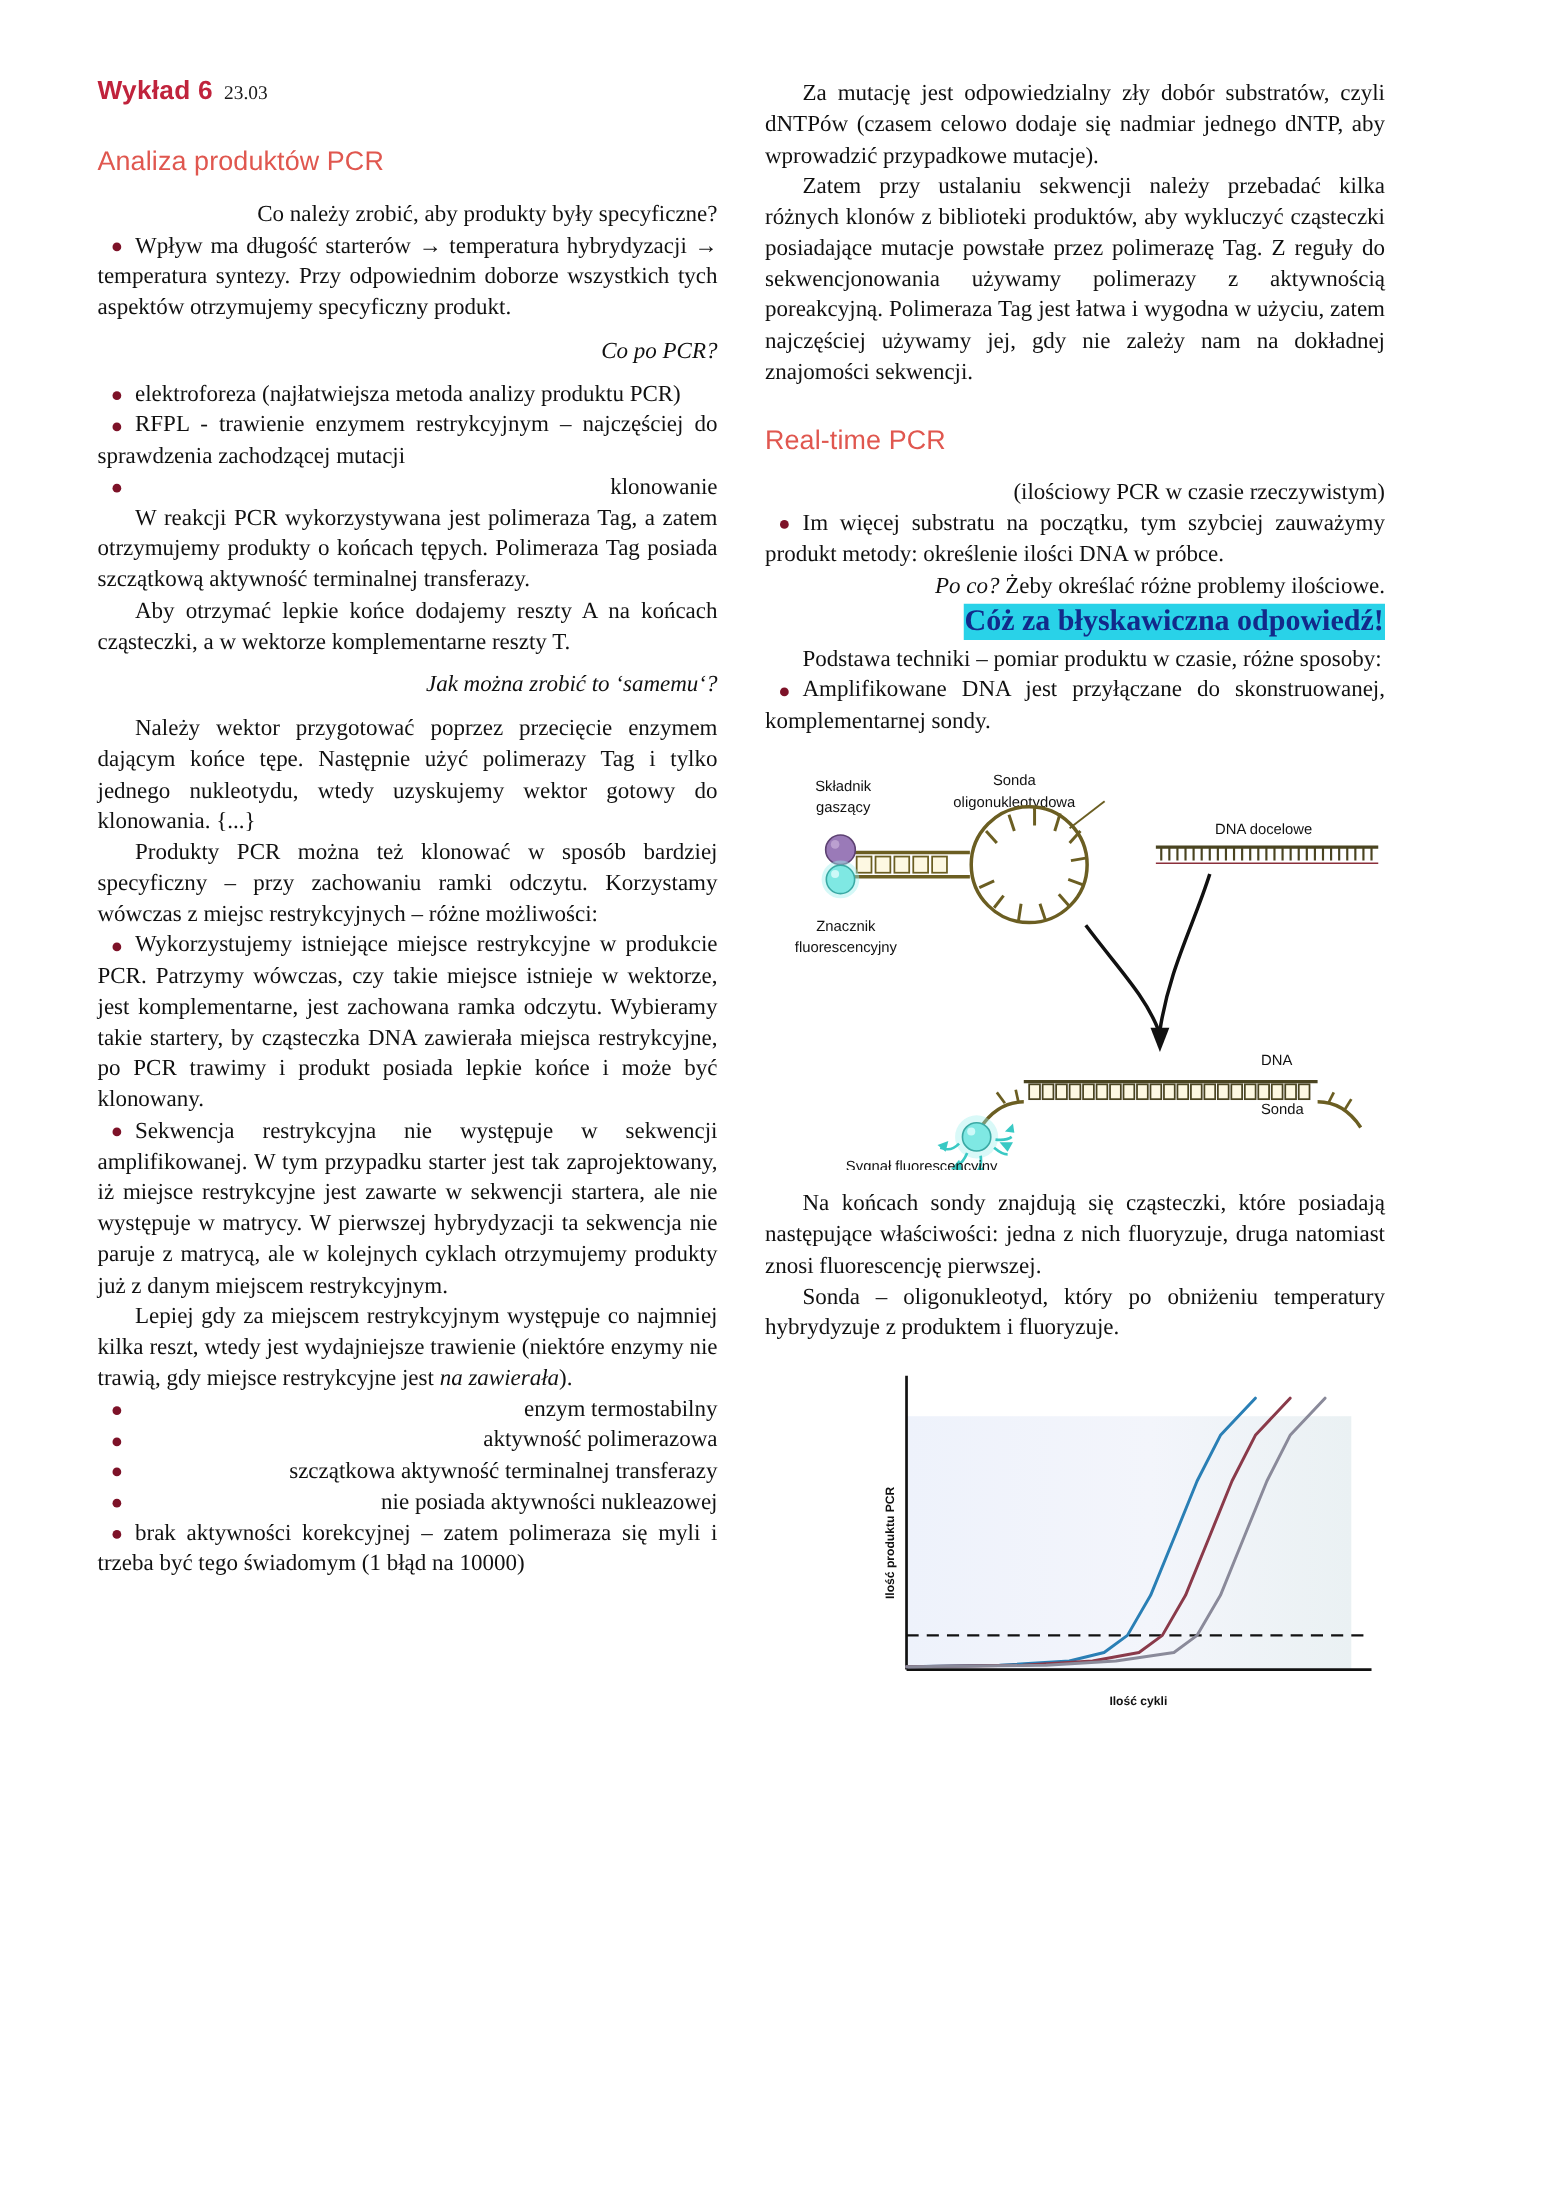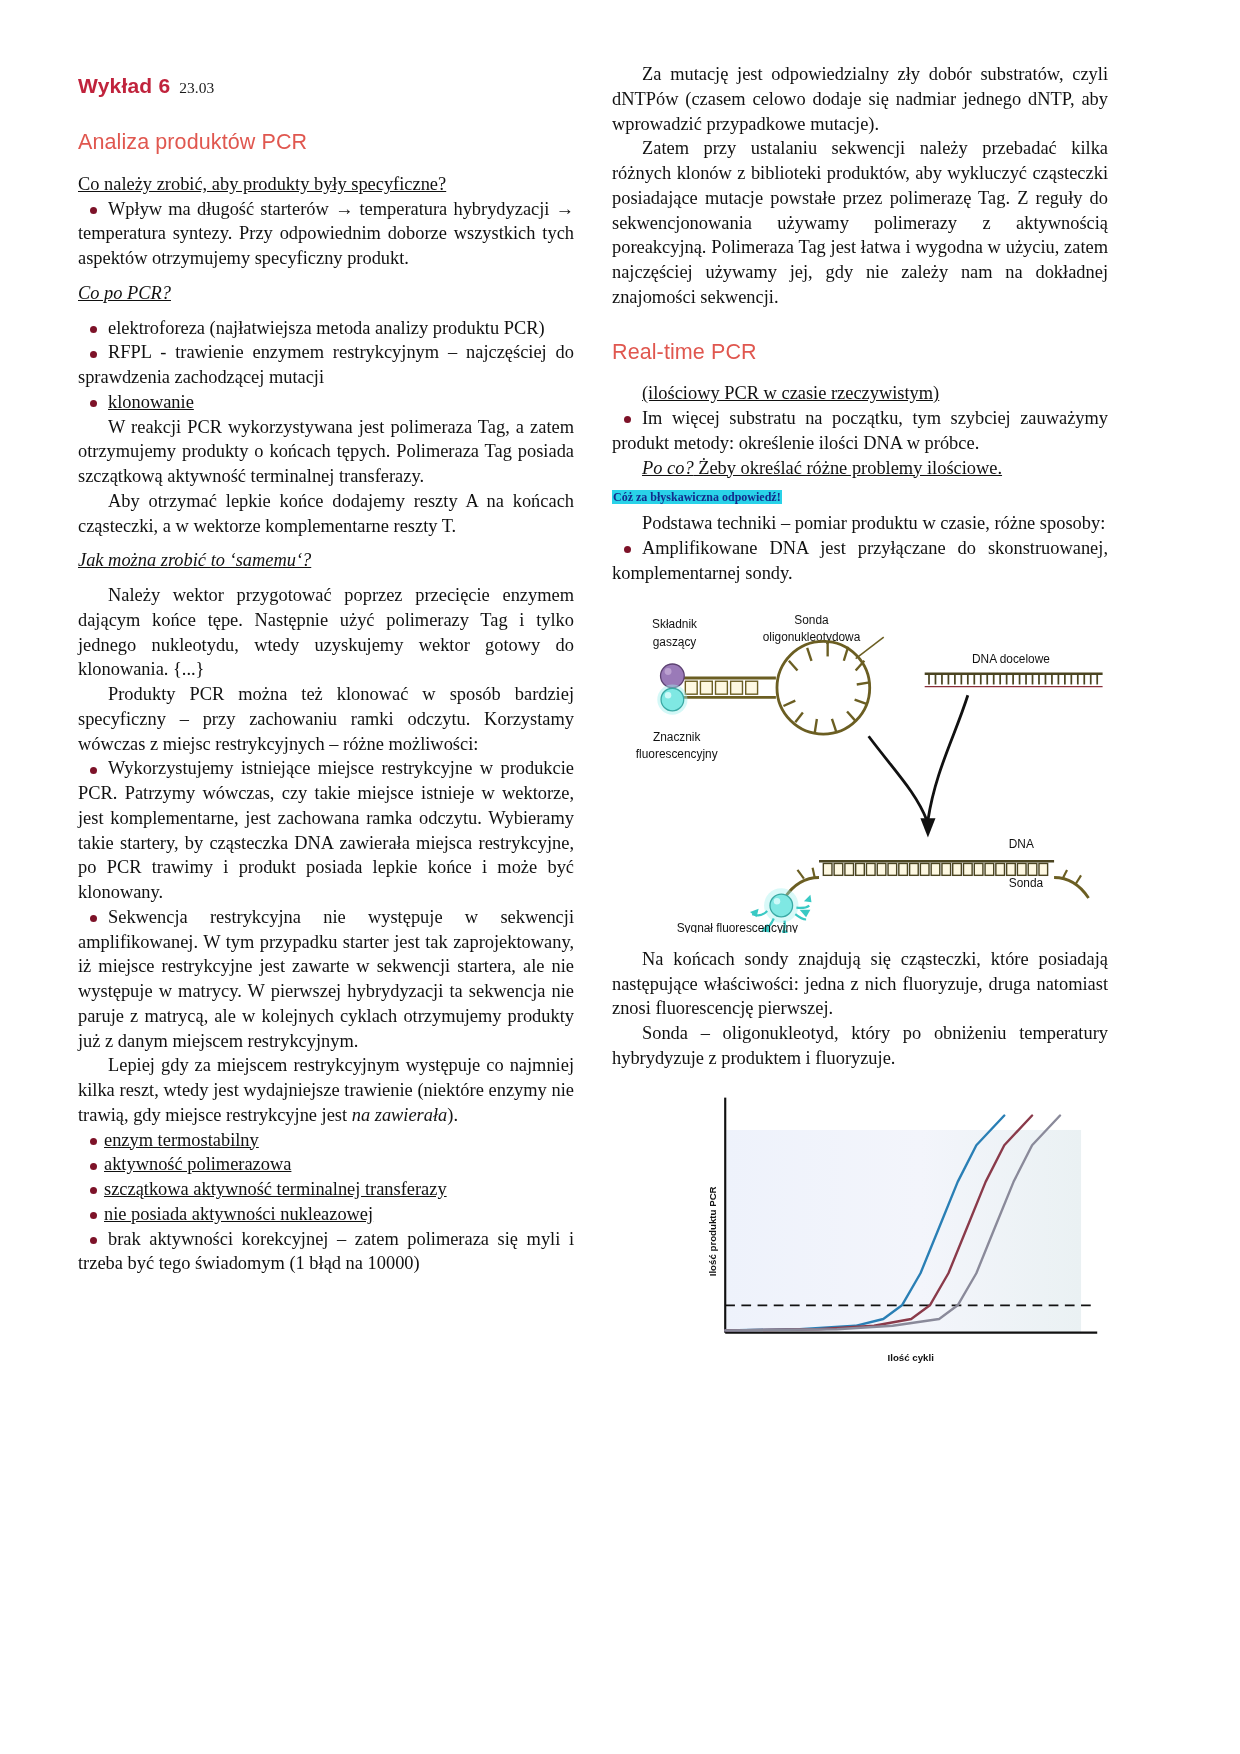--- a/index.html
+++ b/index.html
@@ -19,21 +19,21 @@
   }
   .cols {
     display:flex;
     gap:38px;
     height:100%;
   }
   .col { width:496px; }
 
   
   .doc-head {
-    margin:13px 0 34px 0;
+    margin:0 0 34px 0;
     line-height:1;
   }
   .doc-head .lect {
     font-family:"Liberation Sans","DejaVu Sans",sans-serif;
     font-weight:bold;
     font-size:21px;
     color:#c0233c;
     letter-spacing:.2px;
   }
   .doc-head .date {
@@ -56,21 +56,21 @@
   p {
     margin:0;
     font-size:18.4px;
     line-height:1.345;
     text-align:justify;
     text-justify:inter-word;
     hyphens:manual;
   }
   p.ind { text-indent:30px; }
   p.it  { font-style:italic; }
-  p.noj { text-align:left;text-decoration:underline; }
+  p.noj { text-align:right; }
   .ital { font-style:italic; }
 
   
   p.bullet {
     position:relative;
     text-indent:30px;
   }
   p.bullet .dot {
     position:absolute;
     left:12px; top:.56em;
@@ -89,21 +89,21 @@
   }
 
   .hl {
     background:#29d2e8;
     color:#122a8a;
     font-weight:bold;
     font-family:"Liberation Serif",serif;
     padding:0 1px;
     display:inline-block;
     line-height:1.18;
-    font-size:12px;
+    font-size:24px;
   }
 
   
   .fig-probe {
     margin:24px 0 10px 0;
     width:100%;
     display:block;
   }
   .fig-chart {
     margin:18px 0 0 0;

